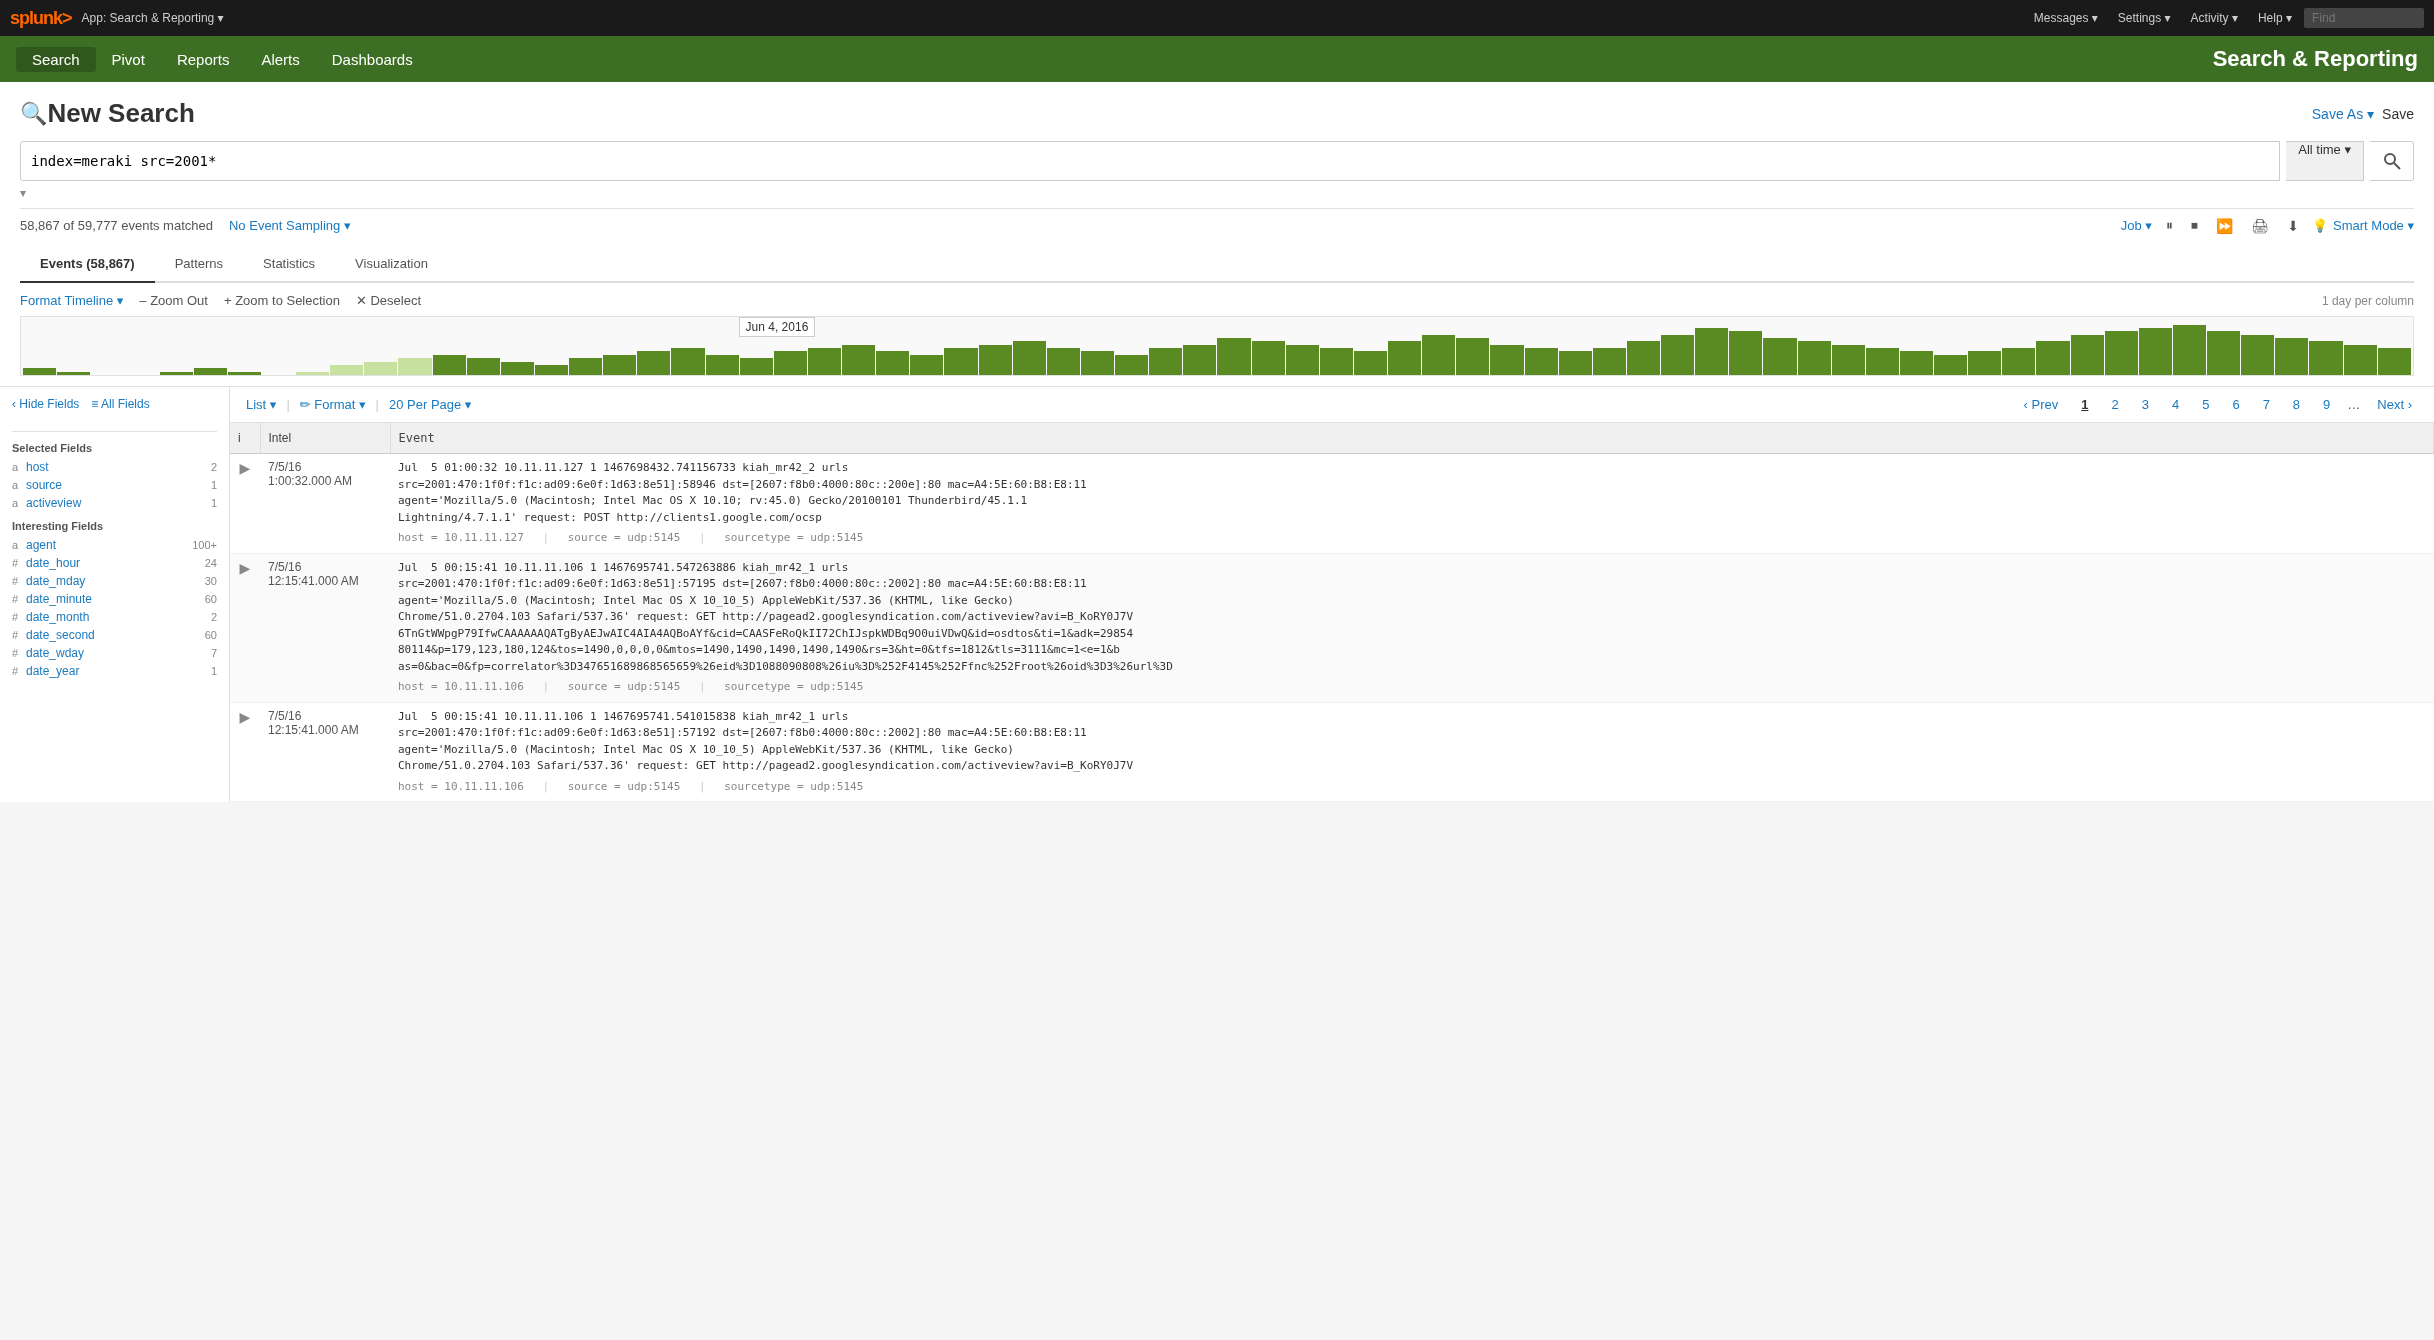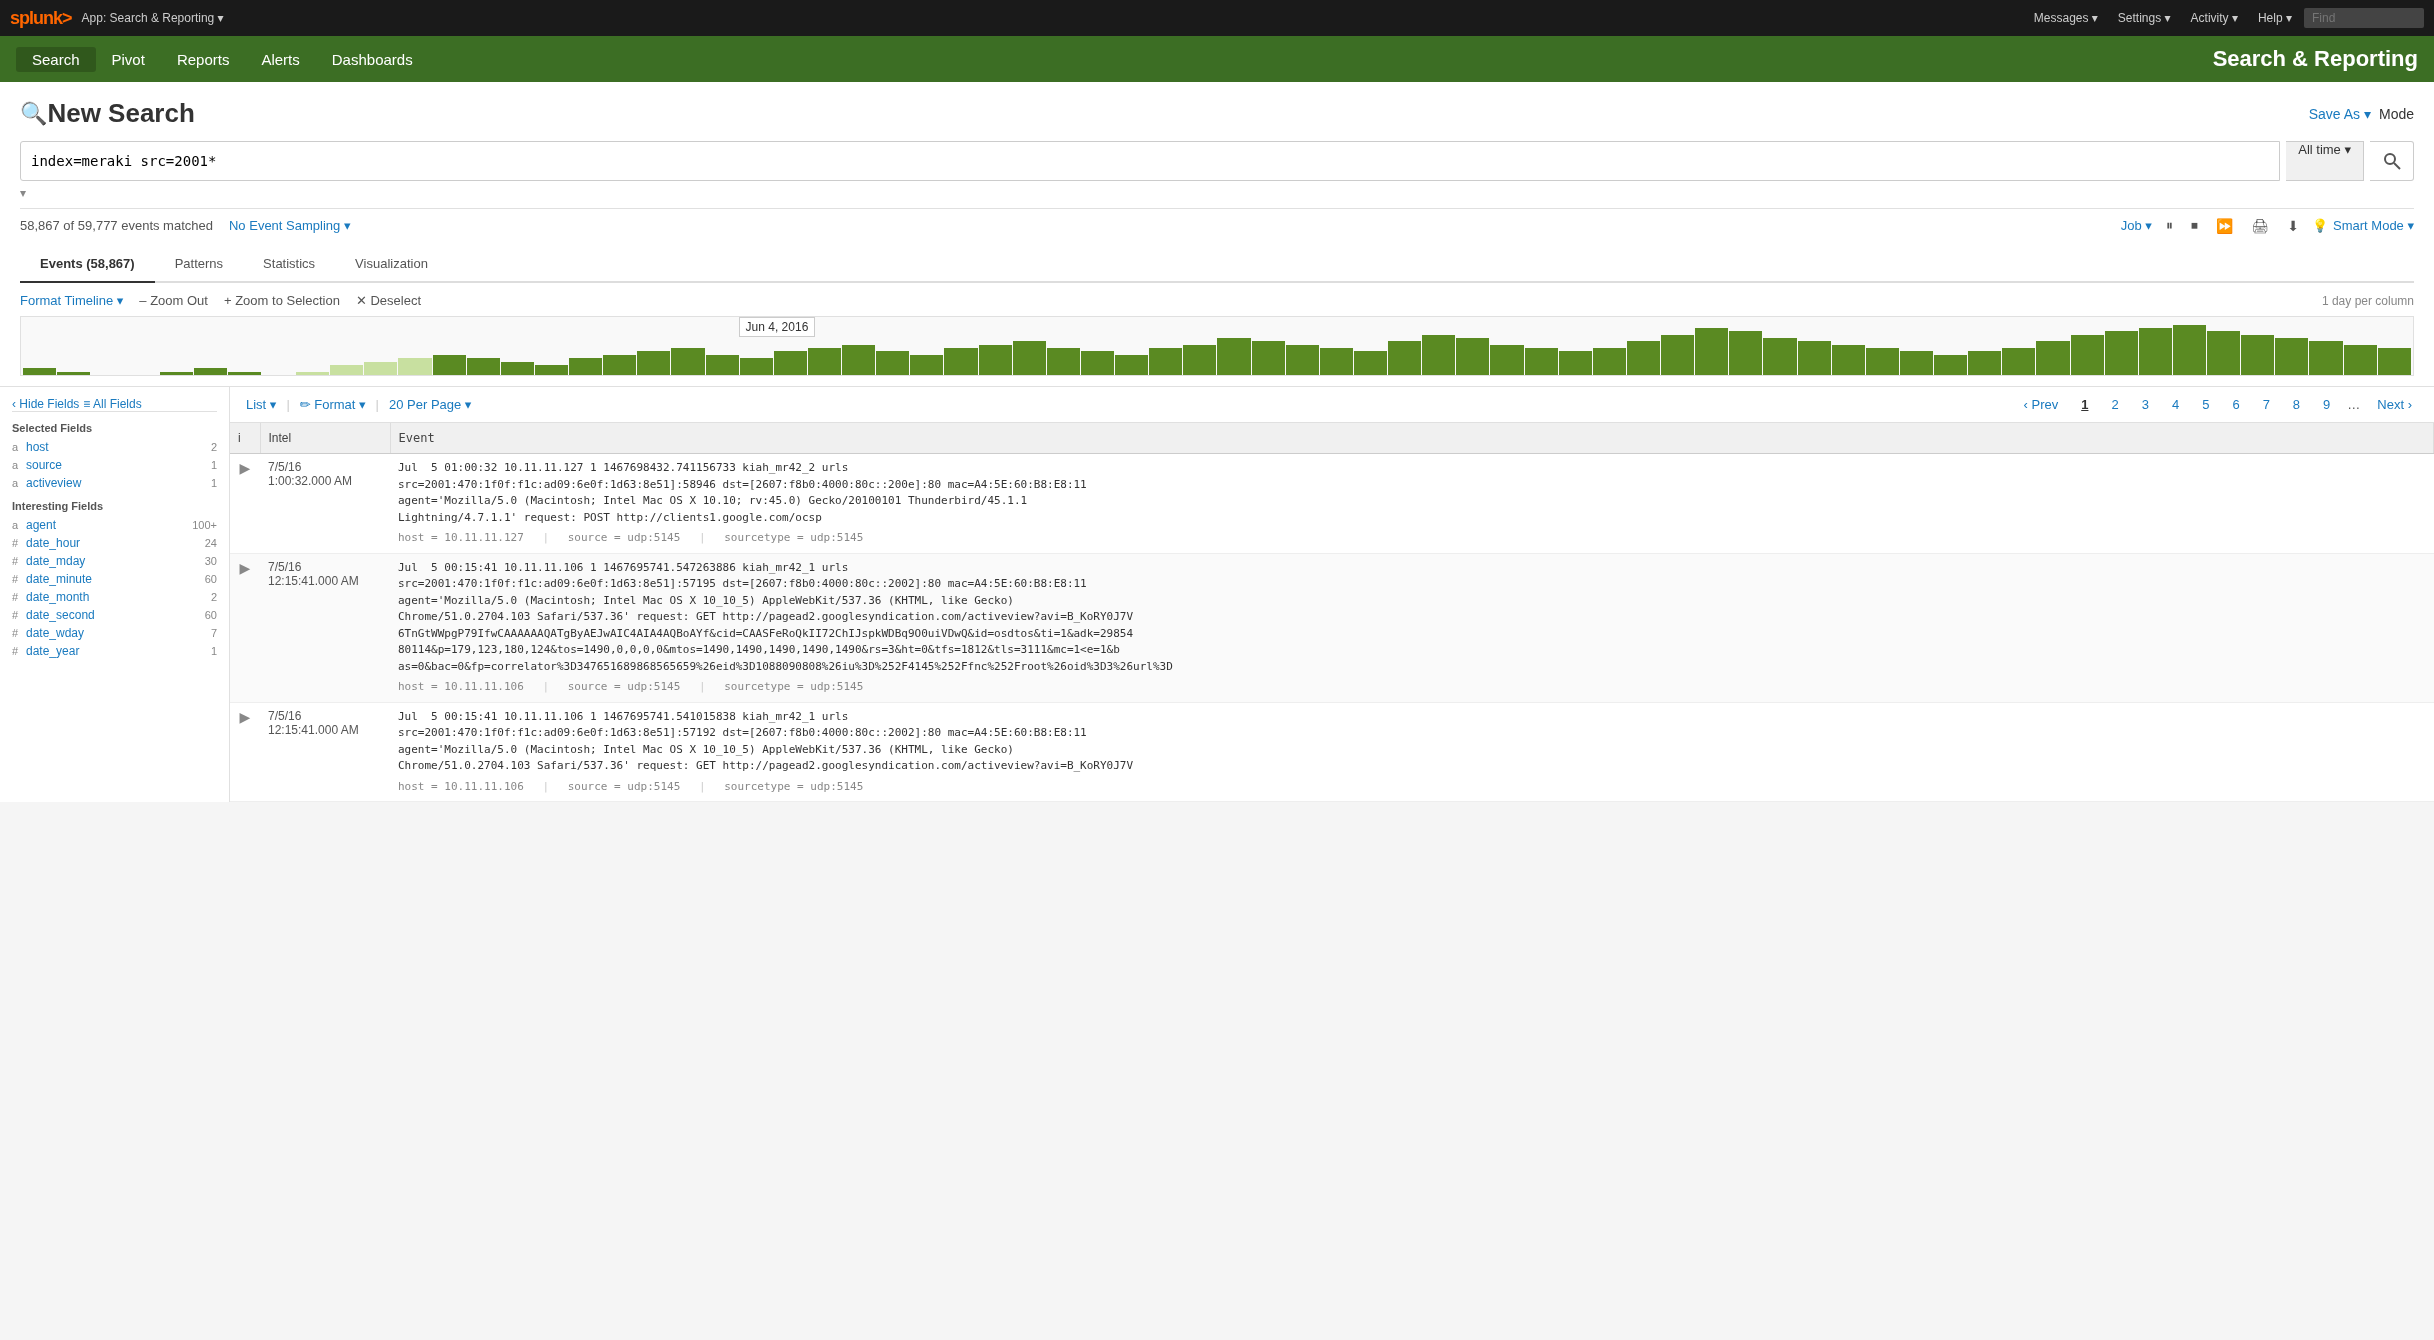--- a/index.html
+++ b/index.html
@@ -305,23 +305,23 @@
     .fields-sidebar {
       width: 230px;
       min-width: 230px;
       border-right: 1px solid #e0e0e0;
       padding: 10px 12px;
       font-size: 12px;
     }
     .sidebar-header {
       display: flex;
       align-items: center;
-      gap: 4px;
+      gap: 12px;
       margin-bottom: 10px;
-      padding-bottom: 0;
+      padding-bottom: 20px;
       border-bottom: 1px solid #e0e0e0;
     }
     .hide-fields-btn {
       color: #1a7abf;
       background: none;
       border: none;
       cursor: pointer;
       font-size: 12px;
     }
     .all-fields-btn {
@@ -485,21 +485,21 @@
   <span class="sec-nav-title">Search &amp; Reporting</span>
 </div>
 
 <div class="main-content">
 
   <div class="page-header">
     <span class="page-title-icon">🔍</span>
     <h1 class="page-title">New Search</h1>
     <div class="header-actions">
       <button class="save-as-btn">Save As ▾</button>
-      <button class="close-btn">Mode</button>
+      <button class="close-btn">Save</button>
     </div>
   </div>
 
   <div class="search-bar-row">
     <input class="search-input" type="text" value="index=meraki src=2001*" style="">
     <span class="time-picker">All time ▾</span>
     <button class="search-btn">
       <svg width="20" height="20" viewBox="0 0 20 20">
         <circle cx="8" cy="8" r="5" stroke="#555" stroke-width="2" fill="none"></circle>
         <line x1="12" y1="12" x2="18" y2="18" stroke="#555" stroke-width="2"></line>

